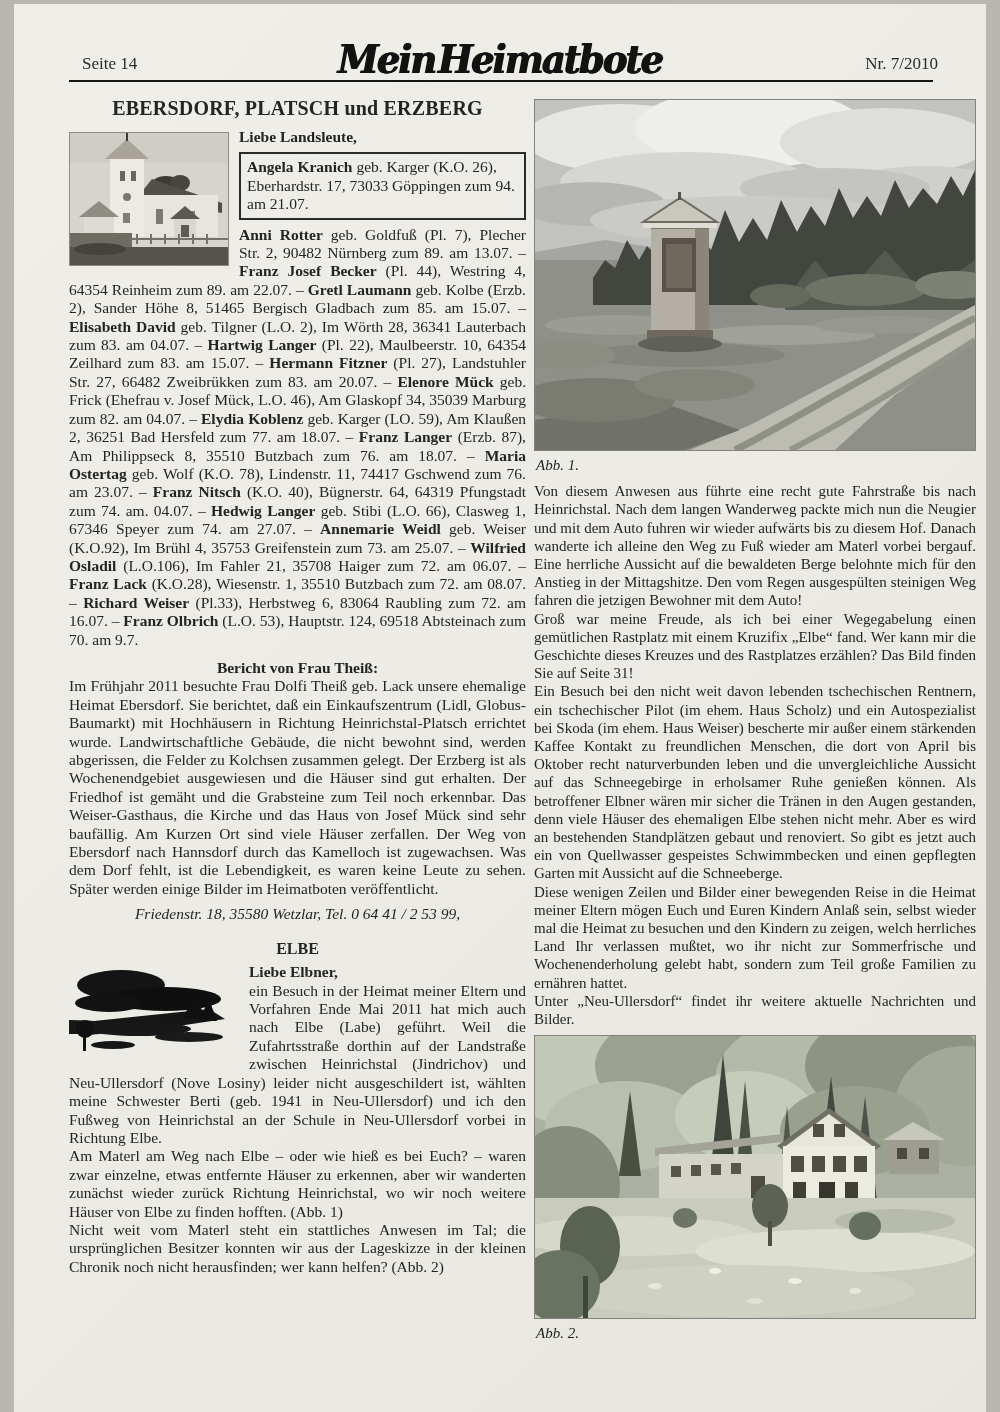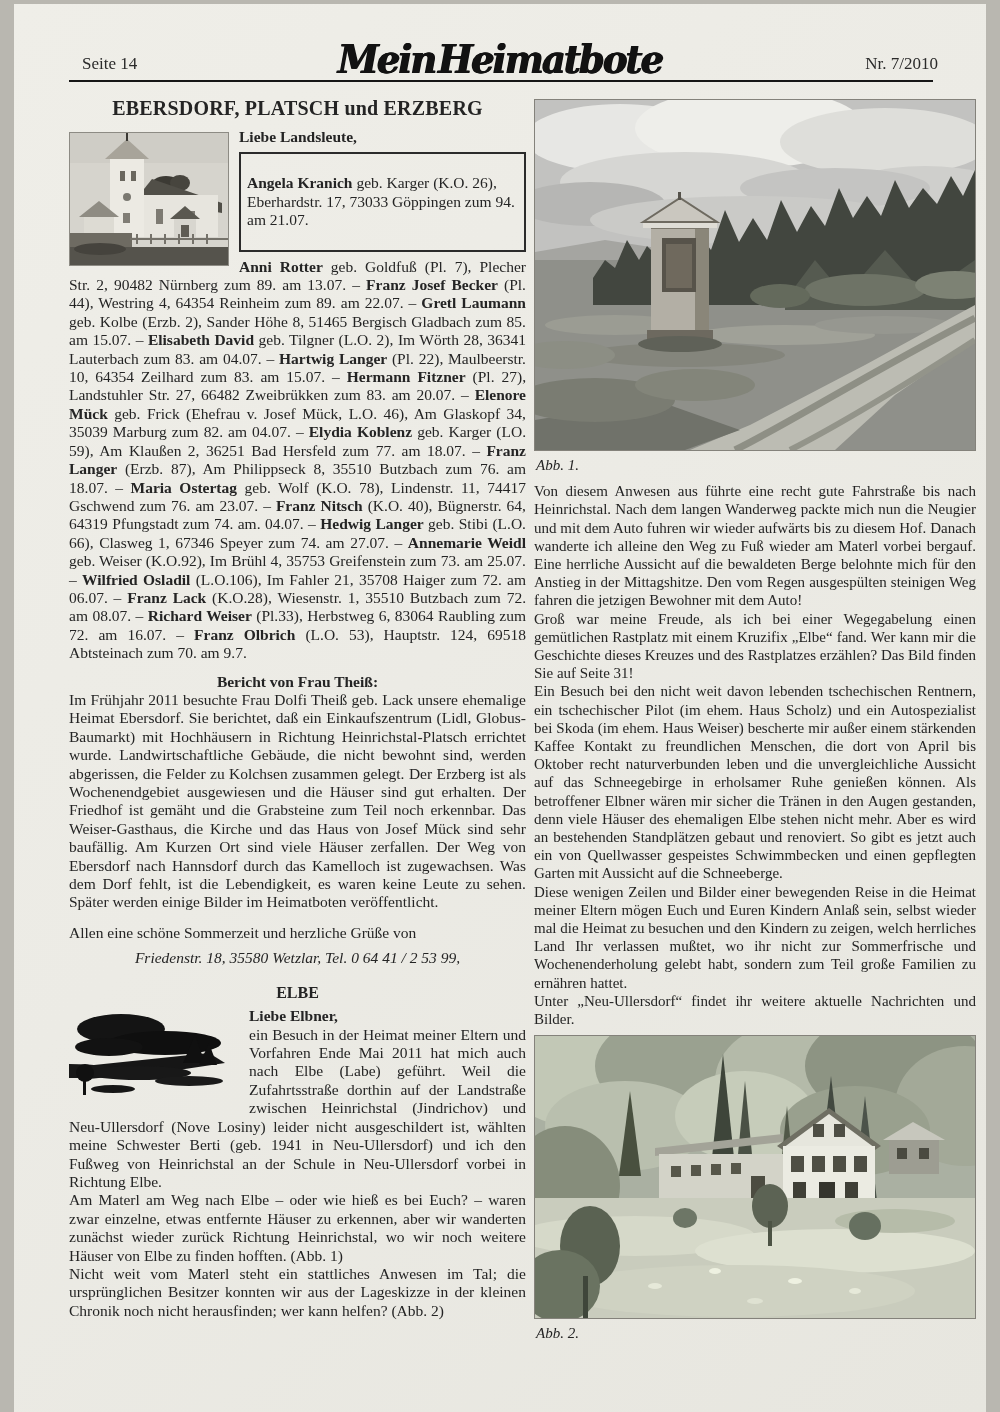--- a/index.html
+++ b/index.html
@@ -27,21 +27,21 @@
 
   
   .col-left{position:absolute;left:55px;top:94px;width:457px;font-size:15.5px;line-height:18.4px;color:#242424;}
   .col-right{position:absolute;left:520px;top:95px;width:442px;font-size:15px;line-height:18.2px;color:#242424;}
   p{margin:0;text-align:justify;}
   b{font-weight:bold;}
 
   .sec-title{font-size:20px;font-weight:bold;text-align:center;line-height:20px;margin:0 0 10px 0;letter-spacing:.2px;}
   .church-photo{float:left;width:158px;height:132px;margin:4px 10px 6px 0;border:1px solid #8d8b84;background:#d6d4cd;}
   .lead b{display:inline;}
-  .box{display:flow-root;border:2px solid #2b2b2b;padding:20px 6px;margin:6px 0 0 0;text-align:left;}
+  .box{display:flow-root;border:2px solid #2b2b2b;padding:4px 6px;margin:6px 0 0 0;text-align:left;}
   .birthdays{margin-top:6px;}
   .report-title{font-weight:bold;margin:10px 0 0 0;text-align:center;}
   .closing{margin-top:12px;text-align:left;}
   .signature{margin-top:6px;font-style:italic;font-size:15.5px;line-height:19px;}
   .sig-r{text-align:right;}
   .sig-c{text-align:center;}
   .elbe-title{font-size:16px;font-weight:bold;text-align:center;line-height:20px;margin:16px 0 4px 0;}
   .sketch{float:left;width:170px;height:100px;margin:2px 10px 4px 0;}
 
   .photo{border:1px solid #84827b;background:#fff;display:block;}
@@ -102,21 +102,20 @@
 
     <p class="lead"><b>Liebe Landsleute,</b><br></p>
 
     <div class="box"><b>Angela Kranich</b> geb. Karger (K.O. 26), Eberhardstr. 17, 73033 Göppingen zum 94. am 21.07.</div>
 
     <p class="birthdays"><b>Anni Rotter</b> geb. Goldfuß (Pl. 7), Plecher Str. 2, 90482 Nürnberg zum 89. am 13.07. – <b>Franz Josef Becker</b> (Pl. 44), Westring 4, 64354 Reinheim zum 89. am 22.07. – <b>Gretl Laumann</b> geb. Kolbe (Erzb. 2), Sander Höhe 8, 51465 Bergisch Gladbach zum 85. am 15.07. – <b>Elisabeth David</b> geb. Tilgner (L.O. 2), Im Wörth 28, 36341 Lauterbach zum 83. am 04.07. – <b>Hartwig Langer</b> (Pl. 22), Maulbeerstr. 10, 64354 Zeilhard zum 83. am 15.07. – <b>Hermann Fitzner</b> (Pl. 27), Landstuhler Str. 27, 66482 Zweibrükken zum 83. am 20.07. – <b>Elenore Mück</b> geb. Frick (Ehefrau v. Josef Mück, L.O. 46), Am Glaskopf 34, 35039 Marburg zum 82. am 04.07. – <b>Elydia Koblenz</b> geb. Karger (LO. 59), Am Klaußen 2, 36251 Bad Hersfeld zum 77. am 18.07. – <b>Franz Langer</b> (Erzb. 87), Am Philippseck 8, 35510 Butzbach zum 76. am 18.07. – <b>Maria Ostertag</b> geb. Wolf (K.O. 78), Lindenstr. 11, 74417 Gschwend zum 76. am 23.07. – <b>Franz Nitsch</b> (K.O. 40), Bügnerstr. 64, 64319 Pfungstadt zum 74. am. 04.07. – <b>Hedwig Langer</b> geb. Stibi (L.O. 66), Clasweg 1, 67346 Speyer zum 74. am 27.07. – <b>Annemarie Weidl</b> geb. Weiser (K.O.92), Im Brühl 4, 35753 Greifenstein zum 73. am 25.07. – <b>Wilfried Osladil</b> (L.O.106), Im Fahler 21, 35708 Haiger zum 72. am 06.07. – <b>Franz Lack</b> (K.O.28), Wiesenstr. 1, 35510 Butzbach zum 72. am 08.07. – <b>Richard Weiser</b> (Pl.33), Herbstweg 6, 83064 Raubling zum 72. am 16.07. – <b>Franz Olbrich</b> (L.O. 53), Hauptstr. 124, 69518 Abtsteinach zum 70. am 9.7.</p>
 
     <p class="report-title">Bericht von Frau Theiß:</p>
     <p class="report">Im Frühjahr 2011 besuchte Frau Dolfi Theiß geb. Lack unsere ehemalige Heimat Ebersdorf. Sie berichtet, daß ein Einkaufszentrum (Lidl, Globus-Baumarkt) mit Hochhäusern in Richtung Heinrichstal-Platsch errichtet wurde. Landwirtschaftliche Gebäude, die nicht bewohnt sind, werden abgerissen, die Felder zu Kolchsen zusammen gelegt. Der Erzberg ist als Wochenendgebiet ausgewiesen und die Häuser sind gut erhalten. Der Friedhof ist gemäht und die Grabsteine zum Teil noch erkennbar. Das Weiser-Gasthaus, die Kirche und das Haus von Josef Mück sind sehr baufällig. Am Kurzen Ort sind viele Häuser zerfallen. Der Weg von Ebersdorf nach Hannsdorf durch das Kamelloch ist zugewachsen. Was dem Dorf fehlt, ist die Lebendigkeit, es waren keine Leute zu sehen. Später werden einige Bilder im Heimatboten veröffentlicht.</p>
 
-    <p class="closing">Allen eine schöne Sommerzeit und herzliche Grüße von</p>
 
     <div class="signature">
       <div class="sig-c">Friedenstr. 18, 35580 Wetzlar, Tel. 0 64 41 / 2 53 99,</div>
     </div>
 
     <h3 class="elbe-title">ELBE</h3>
 
     <svg class="sketch" viewBox="0 0 170 100" aria-hidden="true">
       <ellipse cx="52" cy="20" rx="44" ry="15" fill="#141414"></ellipse>
       <ellipse cx="96" cy="34" rx="56" ry="12" fill="#0f0f0f"></ellipse>

